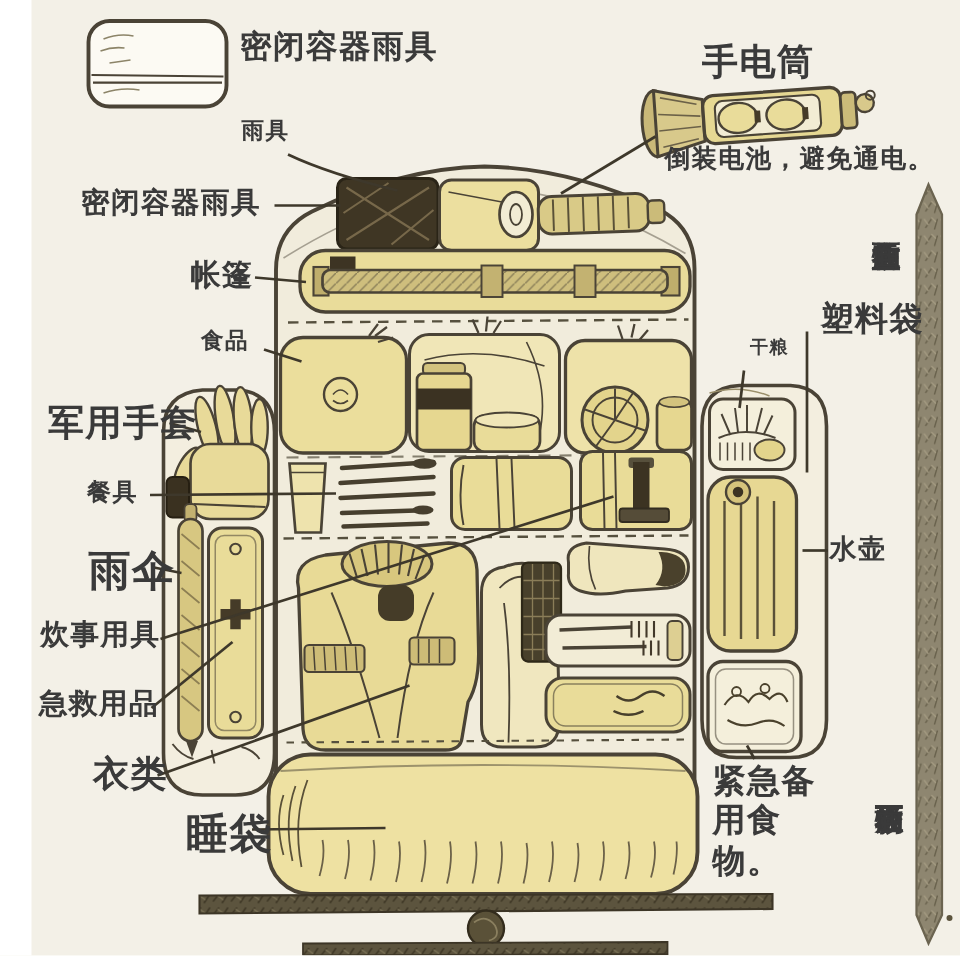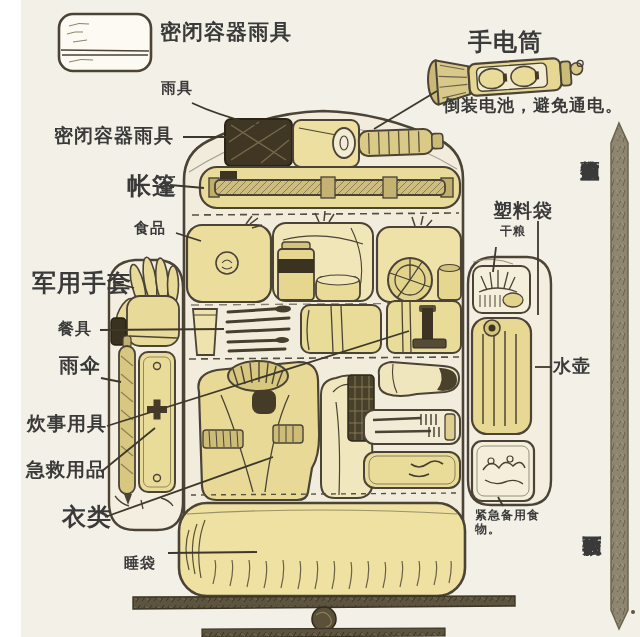--- a/index.html
+++ b/index.html
@@ -274,31 +274,31 @@
     <path d="M517,221 L517,315"></path>
     <path d="M475,247 L472,272"></path>
     <path d="M531,367 L514,367"></path>
     <path d="M482,506 L477,497"></path>
   </g>
 </svg>
 
 <div class="lbl" style="left:139px;top:20px;font-size:21px">密闭容器雨具</div>
 <div class="lbl" style="left:140px;top:80px;font-size:15px">雨具</div>
 <div class="lbl" style="left:33px;top:126px;font-size:19px">密闭容器雨具</div>
-<div class="lbl" style="left:106px;top:173px;font-size:24px">帐篷</div>
+<div class="lbl" style="left:106px;top:173px;font-size:20px">帐篷</div>
 <div class="lbl" style="left:113px;top:220px;font-size:15px">食品</div>
 <div class="lbl" style="left:11px;top:270px;font-size:24px">军用手套</div>
 <div class="lbl" style="left:37px;top:320px;font-size:16px">餐具</div>
-<div class="lbl" style="left:38px;top:354px;font-size:20px">雨伞</div>
+<div class="lbl" style="left:38px;top:366px;font-size:28px">雨伞</div>
 <div class="lbl" style="left:6px;top:414px;font-size:19px">炊事用具</div>
 <div class="lbl" style="left:5px;top:460px;font-size:19px">急救用品</div>
 <div class="lbl" style="left:41px;top:504px;font-size:24px">衣类</div>
-<div class="lbl" style="left:103px;top:555px;font-size:15px">睡袋</div>
+<div class="lbl" style="left:103px;top:541px;font-size:28px">睡袋</div>
 <div class="lbl" style="left:447px;top:29px;font-size:24px">手电筒</div>
 <div class="lbl" style="left:422px;top:97px;font-size:17px">倒装电池，避免通电。</div>
-<div class="lbl" style="left:472px;top:201px;font-size:19px">塑料袋</div>
+<div class="lbl" style="left:526px;top:201px;font-size:22px">塑料袋</div>
 <div class="lbl" style="left:479px;top:225px;font-size:12px">干粮</div>
 <div class="lbl" style="left:532px;top:357px;font-size:18px">水壶</div>
-<div class="lbl wrap" style="left:454px;top:508px;font-size:12px;width:80px;line-height:1.2">紧急备用食物。</div>
+<div class="lbl wrap" style="left:454px;top:508px;font-size:22px;width:80px;line-height:1.2">紧急备用食物。</div>
 <div class="lbl vert" style="left:558px;top:146px;font-size:19px">重物放在上面</div>
 <div class="lbl vert" style="left:560px;top:522px;font-size:19px">轻物放在下面</div>
 
 </div>
 
 </body></html>

